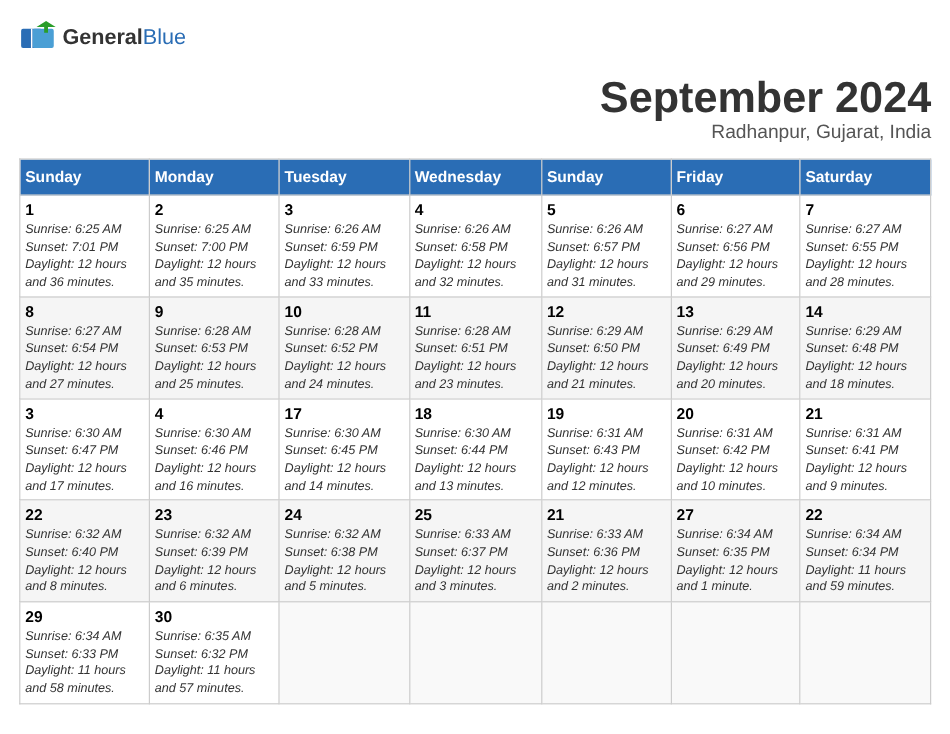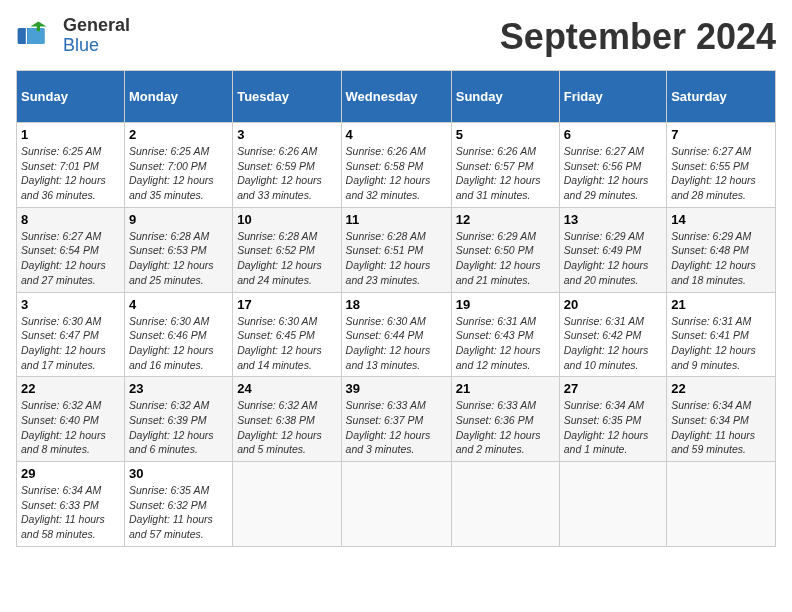--- a/index.html
+++ b/index.html
@@ -15,23 +15,22 @@
       justify-content: space-between;
       align-items: flex-start;
       margin-bottom: 12px;
     }
     .logo {
       display: flex;
       align-items: center;
     }
     .logo-text {
       display: flex;
-      flex-direction: column;
+      flex-direction: row;
       line-height: 1.1;
-      margin-left: 11px;
     }
     .logo-general {
       font-size: 18px;
       font-weight: bold;
       color: #333;
     }
     .logo-blue {
       font-size: 18px;
       font-weight: normal;
       color: #2a6db5;
@@ -41,34 +40,35 @@
       height: 32px;
       margin-right: 4px;
     }
     .title-block {
       text-align: right;
     }
     .month-title {
       font-size: 36px;
       font-weight: bold;
       color: #333;
+      margin-top: 44px;
     }
     .location-title {
       font-size: 16px;
       color: #555;
     }
     .calendar {
       width: 100%;
       border-collapse: collapse;
       font-size: 11px;
     }
     .calendar th {
       background: #2a6db5;
       color: #fff;
-      padding: 18px 4px;
+      padding: 7px 4px;
       text-align: left;
       font-size: 13px;
       font-weight: bold;
       border: 1px solid #ccc;
     }
     .calendar td {
       border: 1px solid #ccc;
       vertical-align: top;
       padding: 4px;
       width: 113px;
@@ -108,20 +108,21 @@
 
       <polygon points="28,2 38,8 30,8 30,14 26,14 26,8 18,8" fill="#2a9d2a"></polygon>
     </svg>
     <div class="logo-text">
       <span class="logo-general">General</span>
       <span class="logo-blue">Blue</span>
     </div>
   </div>
   <div class="title-block">
     <div class="month-title">September 2024</div>
+    <div class="location-title">Radhanpur, Gujarat, India</div>
   </div>
 </div>
 
 <table class="calendar">
   <thead>
     <tr>
     <th>Sunday</th>
         <th>Monday</th>
         <th>Tuesday</th>
         <th>Wednesday</th>
@@ -228,21 +229,21 @@
         </td>
         <td>
           <span class="day-num">23</span>
           <div class="day-info">Sunrise: 6:32 AM<br>Sunset: 6:39 PM<br>Daylight: 12 hours and 6 minutes.</div>
         </td>
         <td>
           <span class="day-num">24</span>
           <div class="day-info">Sunrise: 6:32 AM<br>Sunset: 6:38 PM<br>Daylight: 12 hours and 5 minutes.</div>
         </td>
         <td>
-          <span class="day-num">39</span>
+          <span class="day-num">25</span>
           <div class="day-info">Sunrise: 6:33 AM<br>Sunset: 6:37 PM<br>Daylight: 12 hours and 3 minutes.</div>
         </td>
         <td>
           <span class="day-num">21</span>
           <div class="day-info">Sunrise: 6:33 AM<br>Sunset: 6:36 PM<br>Daylight: 12 hours and 2 minutes.</div>
         </td>
         <td>
           <span class="day-num">27</span>
           <div class="day-info">Sunrise: 6:34 AM<br>Sunset: 6:35 PM<br>Daylight: 12 hours and 1 minute.</div>
         </td>

